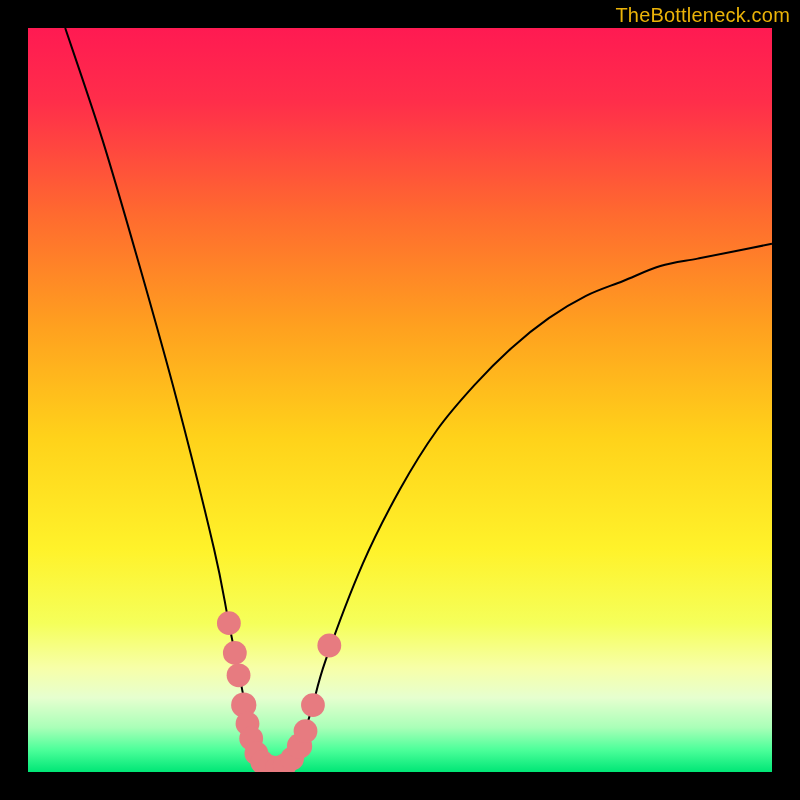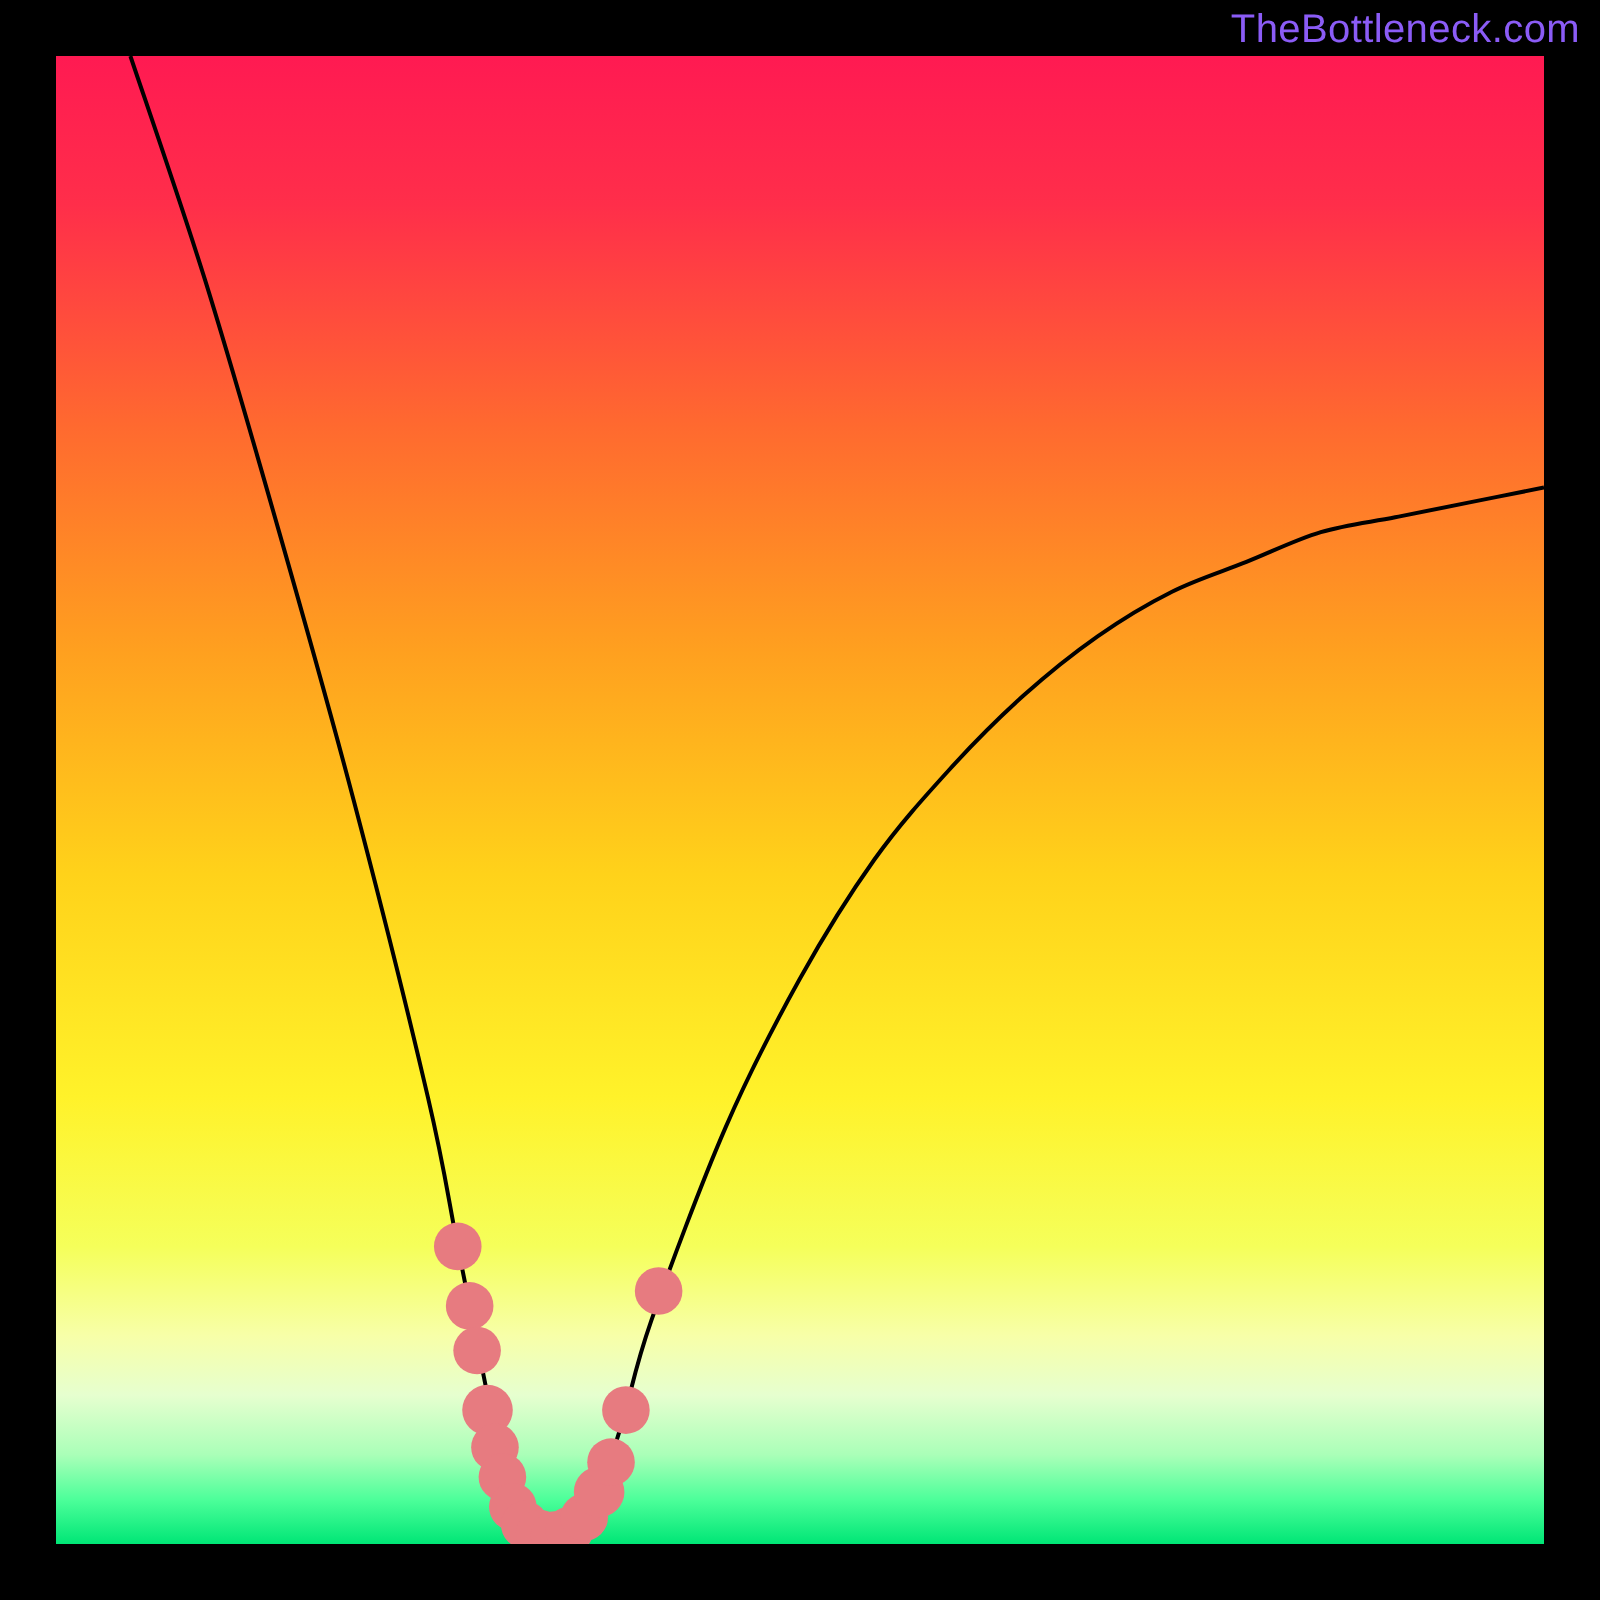--- a/index.html
+++ b/index.html
@@ -8,21 +8,21 @@
     width: 800px;
     height: 800px;
     background: #000000;
     overflow: hidden;
     font-family: Arial, Helvetica, sans-serif;
   }
   .watermark {
     position: absolute;
     top: 4px;
     right: 10px;
-    color: #8b5cf6;
+    color: #eab308;
     font-size: 20px;
     font-weight: 500;
     z-index: 10;
     letter-spacing: 0.2px;
   }
   .frame {
     position: absolute;
     left: 28px;
     top: 28px;
     width: 744px;

